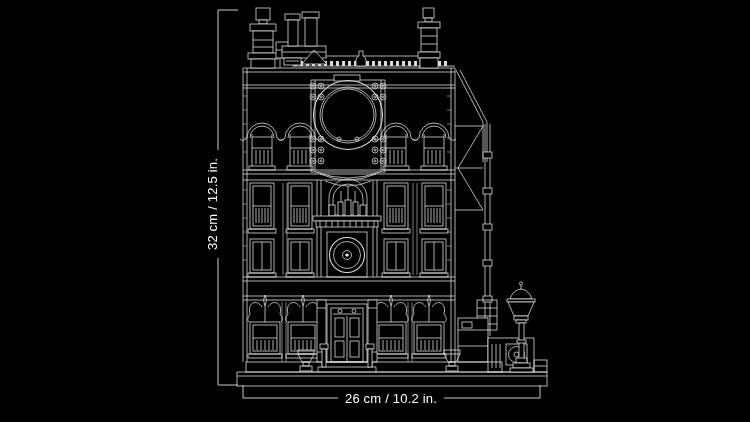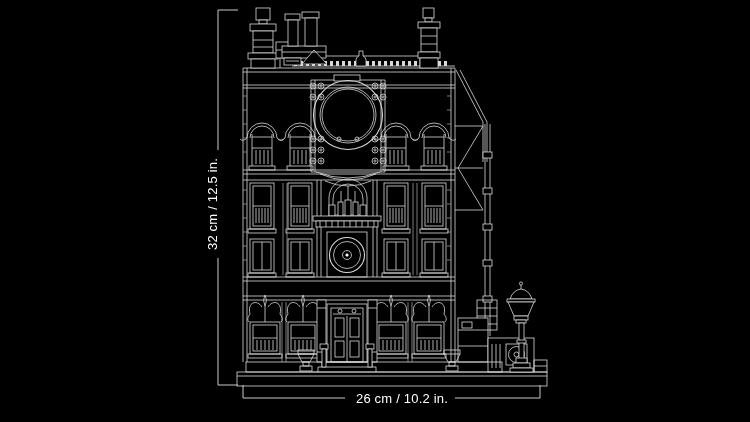--- a/index.html
+++ b/index.html
@@ -10,21 +10,21 @@
   .stage svg{position:absolute;left:0;top:0;}
   .dim-label{
     position:absolute;color:#fff;font-size:13px;line-height:13px;
     background:#000;padding:0 7px;white-space:nowrap;letter-spacing:.2px;
   }
   .dim-label.vertical{
     left:212px;top:204px;
     transform:translate(-50%,-50%) rotate(-90deg);
   }
   .dim-label.horizontal{
-    left:402px;top:398px;
+    left:391px;top:398px;
     transform:translate(-50%,-50%);
   }
 </style>
 </head>
 <body>
 
 <div class="stage">
 
   <svg width="750" height="422" viewBox="0 0 750 422">
     <defs>

